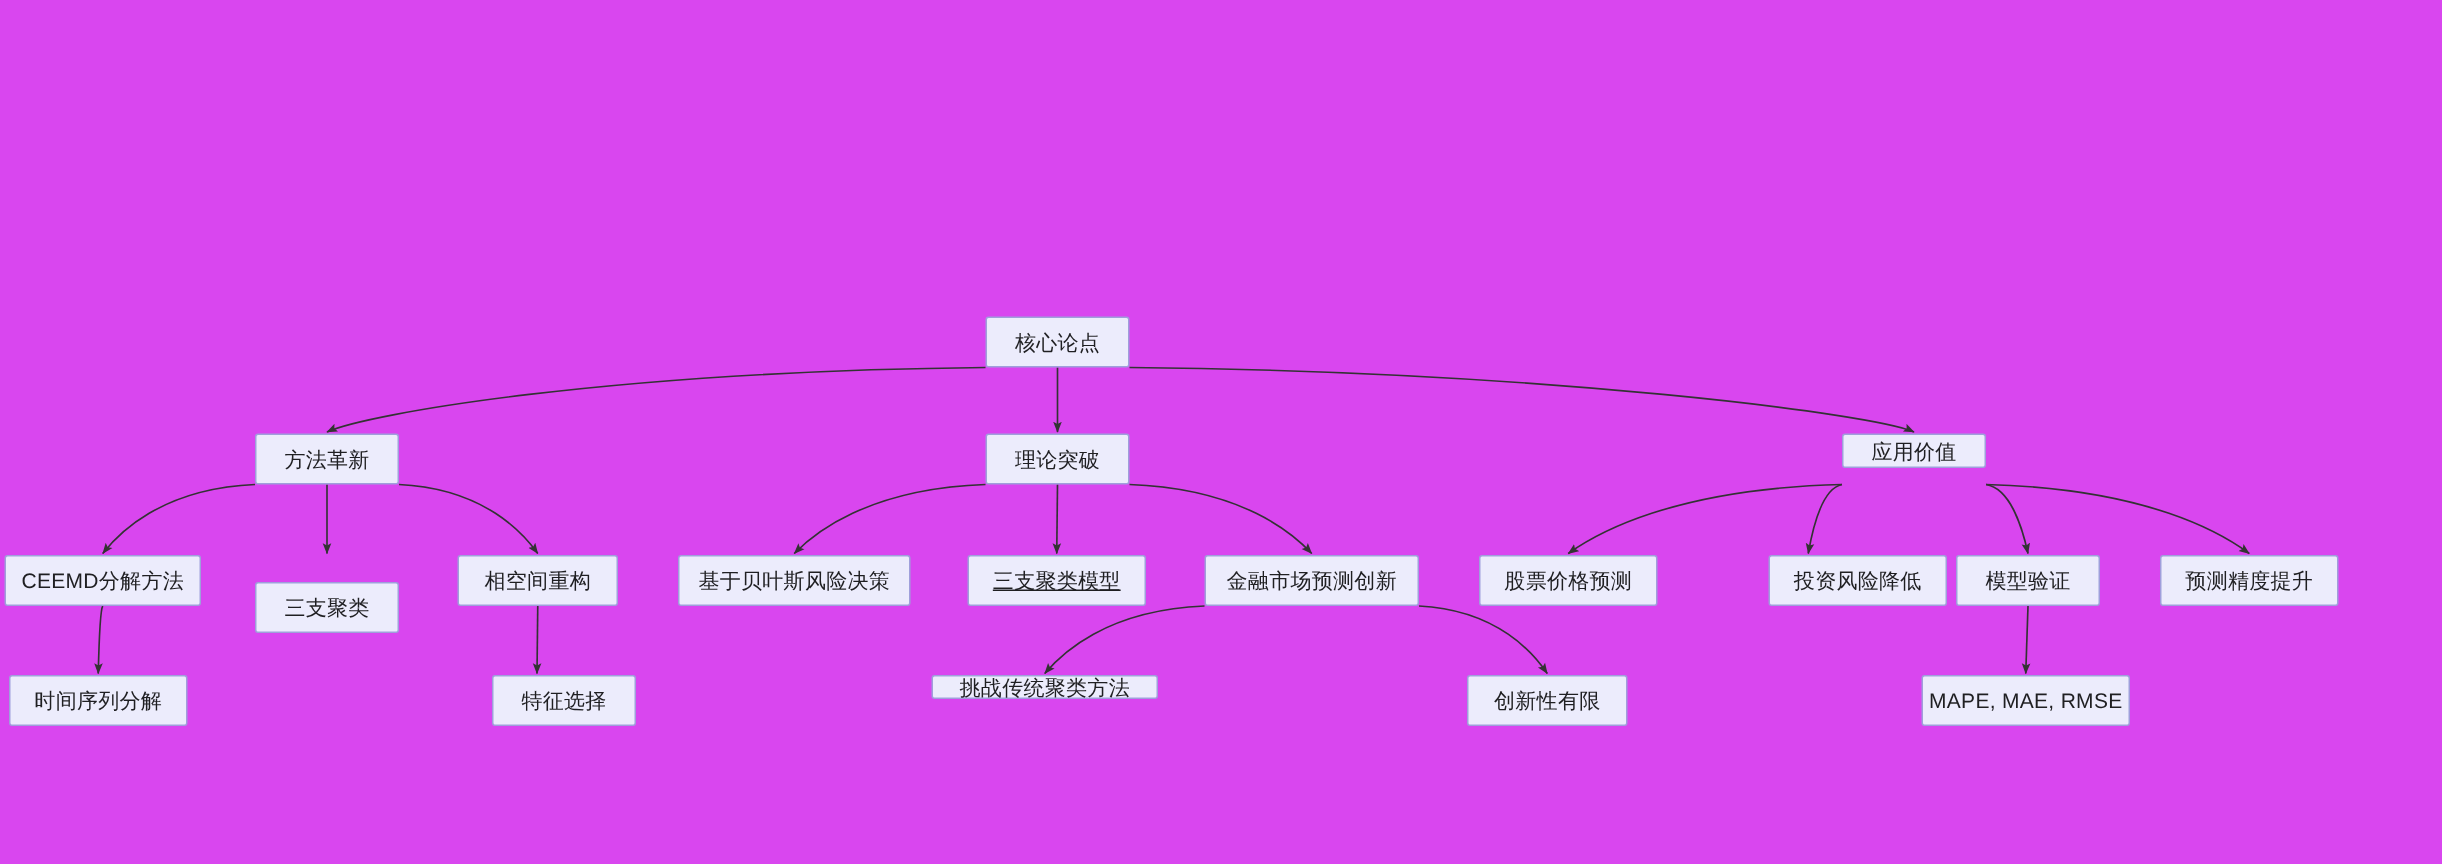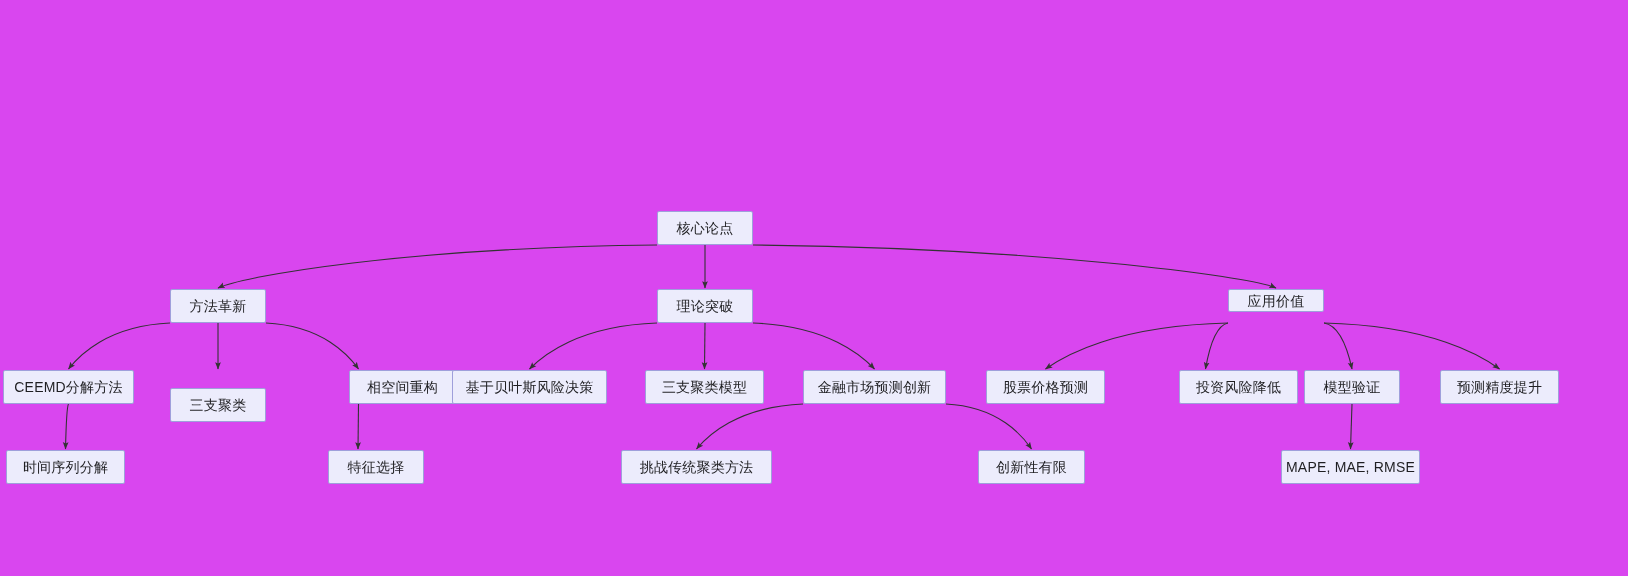--- a/index.html
+++ b/index.html
@@ -92,27 +92,27 @@
       </div>
       <div class="node" style="left: 1228px; top: 289px; width: 96px; height: 23px;">
         <span class="node-label">应用价值</span>
       </div>
       <div class="node" style="left: 3px; top: 370px; width: 131px; height: 34px;">
         <span class="node-label">CEEMD分解方法</span>
       </div>
       <div class="node" style="left: 170px; top: 388px; width: 96px; height: 34px;">
         <span class="node-label">三支聚类</span>
       </div>
-      <div class="node" style="left: 305px; top: 370px; width: 107px; height: 34px; margin-left: 44px;">
+      <div class="node" style="left: 305px; top: 370px; width: 107px; height: 34px;">
         <span class="node-label">相空间重构</span>
       </div>
       <div class="node" style="left: 452px; top: 370px; width: 155px; height: 34px;">
         <span class="node-label">基于贝叶斯风险决策</span>
       </div>
-      <div class="node" style="left: 645px; top: 370px; width: 119px; height: 34px;">
+      <div class="node" style="left: 645px; top: 370px; width: 119px; height: 34px; text-decoration: underline;">
         <span class="node-label">三支聚类模型</span>
       </div>
       <div class="node" style="left: 803px; top: 370px; width: 143px; height: 34px; text-align: right;">
         <span class="node-label">金融市场预测创新</span>
       </div>
       <div class="node" style="left: 986px; top: 370px; width: 119px; height: 34px;">
         <span class="node-label">股票价格预测</span>
       </div>
       <div class="node" style="left: 1146px; top: 370px; width: 119px; height: 34px; margin-left: 33px;">
         <span class="node-label">投资风险降低</span>
@@ -122,21 +122,21 @@
       </div>
       <div class="node" style="left: 1440px; top: 370px; width: 119px; height: 34px;">
         <span class="node-label">预测精度提升</span>
       </div>
       <div class="node" style="left: 6px; top: 450px; width: 119px; height: 34px;">
         <span class="node-label">时间序列分解</span>
       </div>
       <div class="node" style="left: 328px; top: 450px; width: 96px; height: 34px; align-items: center;">
         <span class="node-label">特征选择</span>
       </div>
-      <div class="node" style="left: 621px; top: 450px; width: 151px; height: 34px; text-align: right;">
+      <div class="node" style="left: 621px; top: 450px; width: 151px; height: 16px; text-align: right;">
         <span class="node-label">挑战传统聚类方法</span>
       </div>
       <div class="node" style="left: 978px; top: 450px; width: 107px; height: 34px;">
         <span class="node-label">创新性有限</span>
       </div>
       <div class="node" style="left: 1281px; top: 450px; width: 139px; height: 34px;">
         <span class="node-label">MAPE, MAE, RMSE</span>
       </div>
     </div>
 </div>

